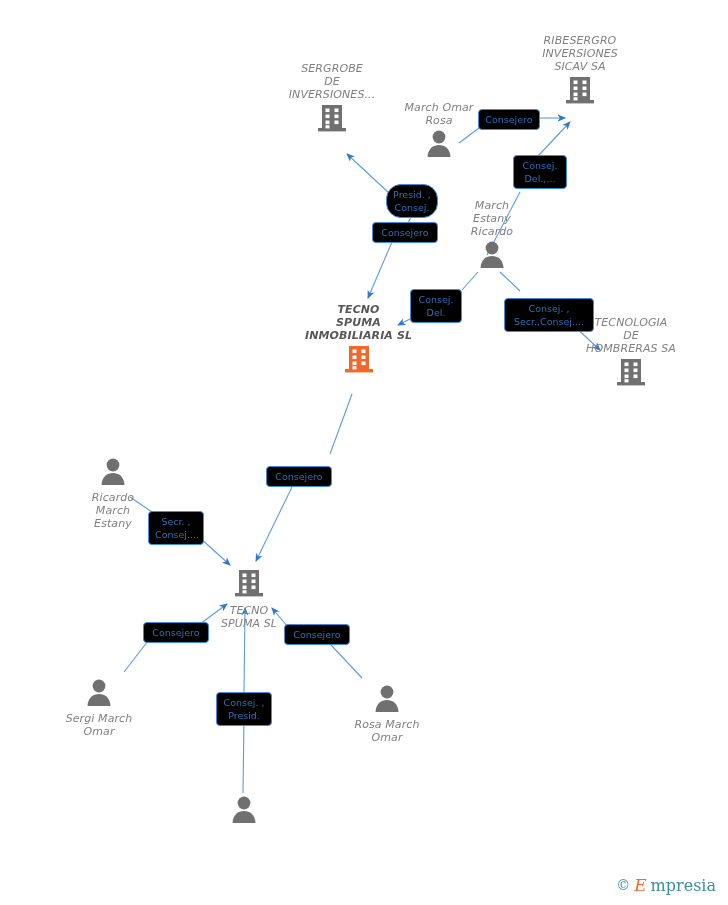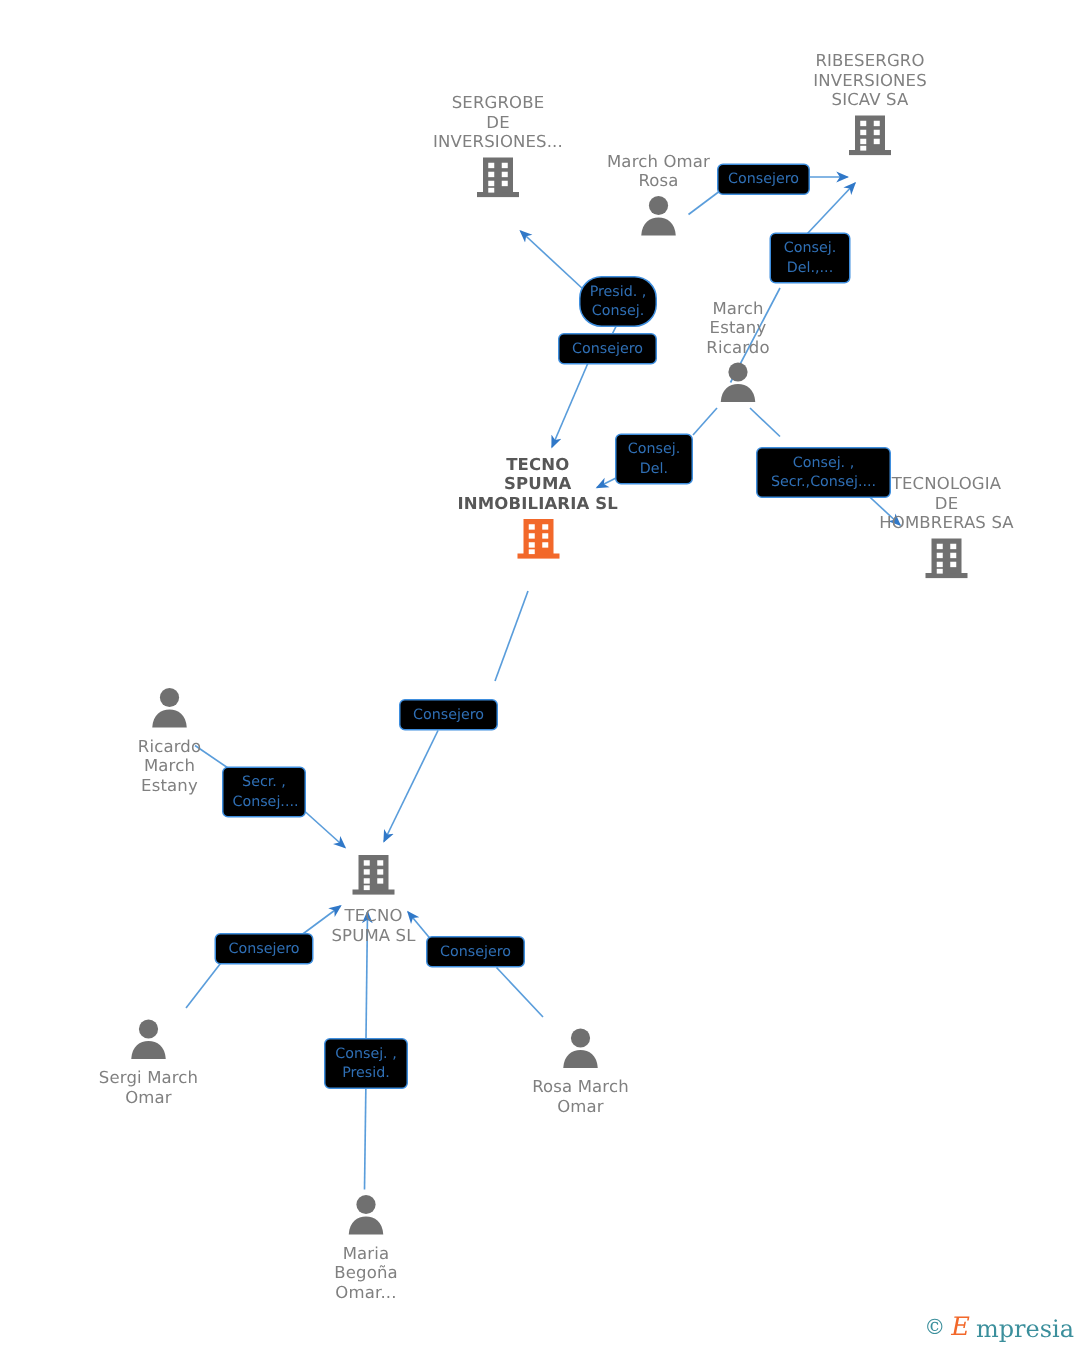--- a/index.html
+++ b/index.html
@@ -19,20 +19,21 @@
     position: absolute;
     left: 0; top: 0;
     width: 728px;
     height: 905px;
   }
   
   .node {
     position: absolute;
     text-align: center;
     box-sizing: border-box;
+    font-style: italic;
   }
   .node-label {
     font-size: 11px;
     line-height: 13px;
     color: #808080;
     letter-spacing: 0.1px;
     white-space: pre-line;
   }
   .node-label.company {
     font-weight: normal;
@@ -278,23 +279,20 @@
 Omar</div>
 </div>
 
 <div class="node" style="left:196px; top:793px; width:96px;">
   <span class="node-icon">
     <svg width="32" height="32" viewBox="0 0 32 32" aria-hidden="true">
       <circle cx="16" cy="10" r="6.4" fill="#707070"></circle>
       <path d="M4.5,30 C5,21.5 10.2,18 16,18 C21.8,18 27,21.5 27.5,30 Z" fill="#707070"></path>
     </svg>
   </span>
-  <div class="node-label">Maria
-Begoña
-Omar...</div>
 </div>
 
 <div class="rel" style="left:478px; top:109px; width:62px;">Consejero</div>
 
 <div class="rel" style="left:386px; top:184px; width:52px;border-radius:15px;">Presid. ,
 Consej.</div>
 
 <div class="rel" style="left:372px; top:222px; width:66px;">Consejero</div>
 
 <div class="rel" style="left:513px; top:155px; width:54px;">Consej.

